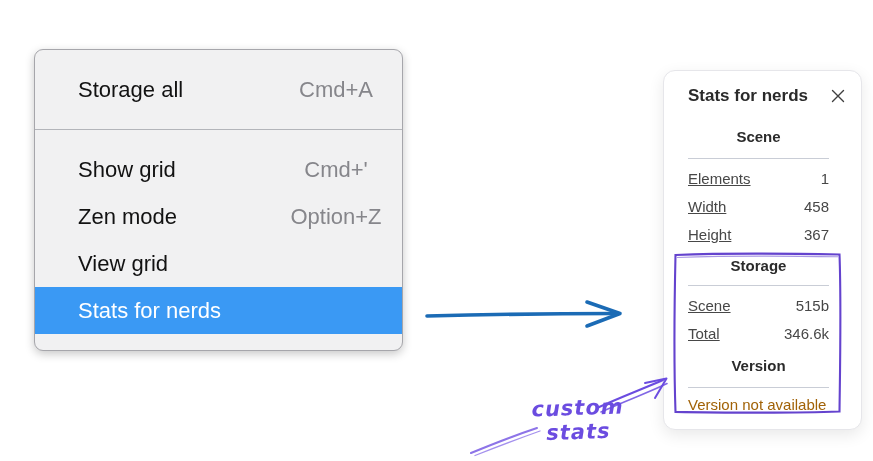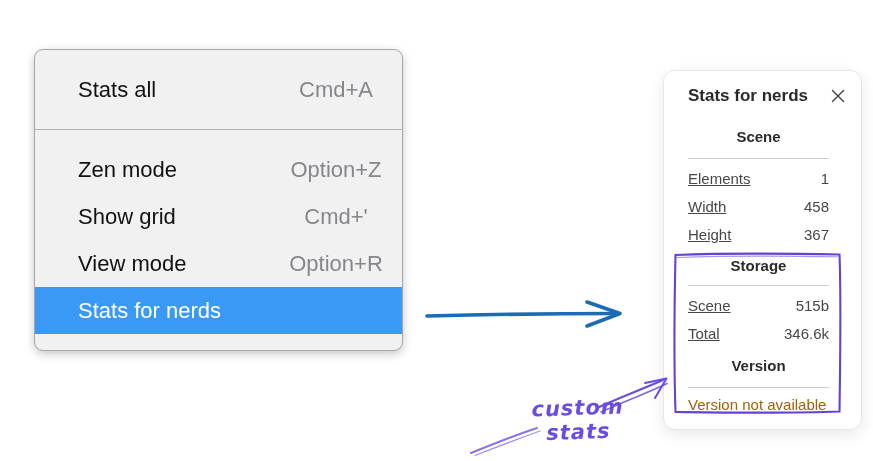--- a/index.html
+++ b/index.html
@@ -65,37 +65,36 @@
     color:#6b4ce0;transform:rotate(-2deg);pointer-events:none;
     font-family:"DejaVu Sans", sans-serif;
   }
 </style>
 </head>
 <body>
 
 <div class="context-menu">
   <div class="menu-section">
     <div class="menu-item">
-      <span class="mi-label">Stats all</span>
+      <span class="mi-label">Storage all</span>
       <span class="mi-shortcut">Cmd+A</span>
     </div>
   </div>
   <div class="menu-sep"></div>
   <div class="menu-section">
     <div class="menu-item">
+      <span class="mi-label">Show grid</span>
+      <span class="mi-shortcut">Cmd+'</span>
+    </div>
+    <div class="menu-item">
       <span class="mi-label">Zen mode</span>
       <span class="mi-shortcut">Option+Z</span>
     </div>
     <div class="menu-item">
-      <span class="mi-label">Show grid</span>
-      <span class="mi-shortcut">Cmd+'</span>
-    </div>
-    <div class="menu-item">
-      <span class="mi-label">View mode</span>
-      <span class="mi-shortcut">Option+R</span>
+      <span class="mi-label">View grid</span>
     </div>
     <div class="menu-item highlighted">
       <span class="mi-label">Stats for nerds</span>
     </div>
   </div>
 </div>
 
 <div class="stats-panel">
   <div class="panel-header">
     <span class="panel-title">Stats for nerds</span>

